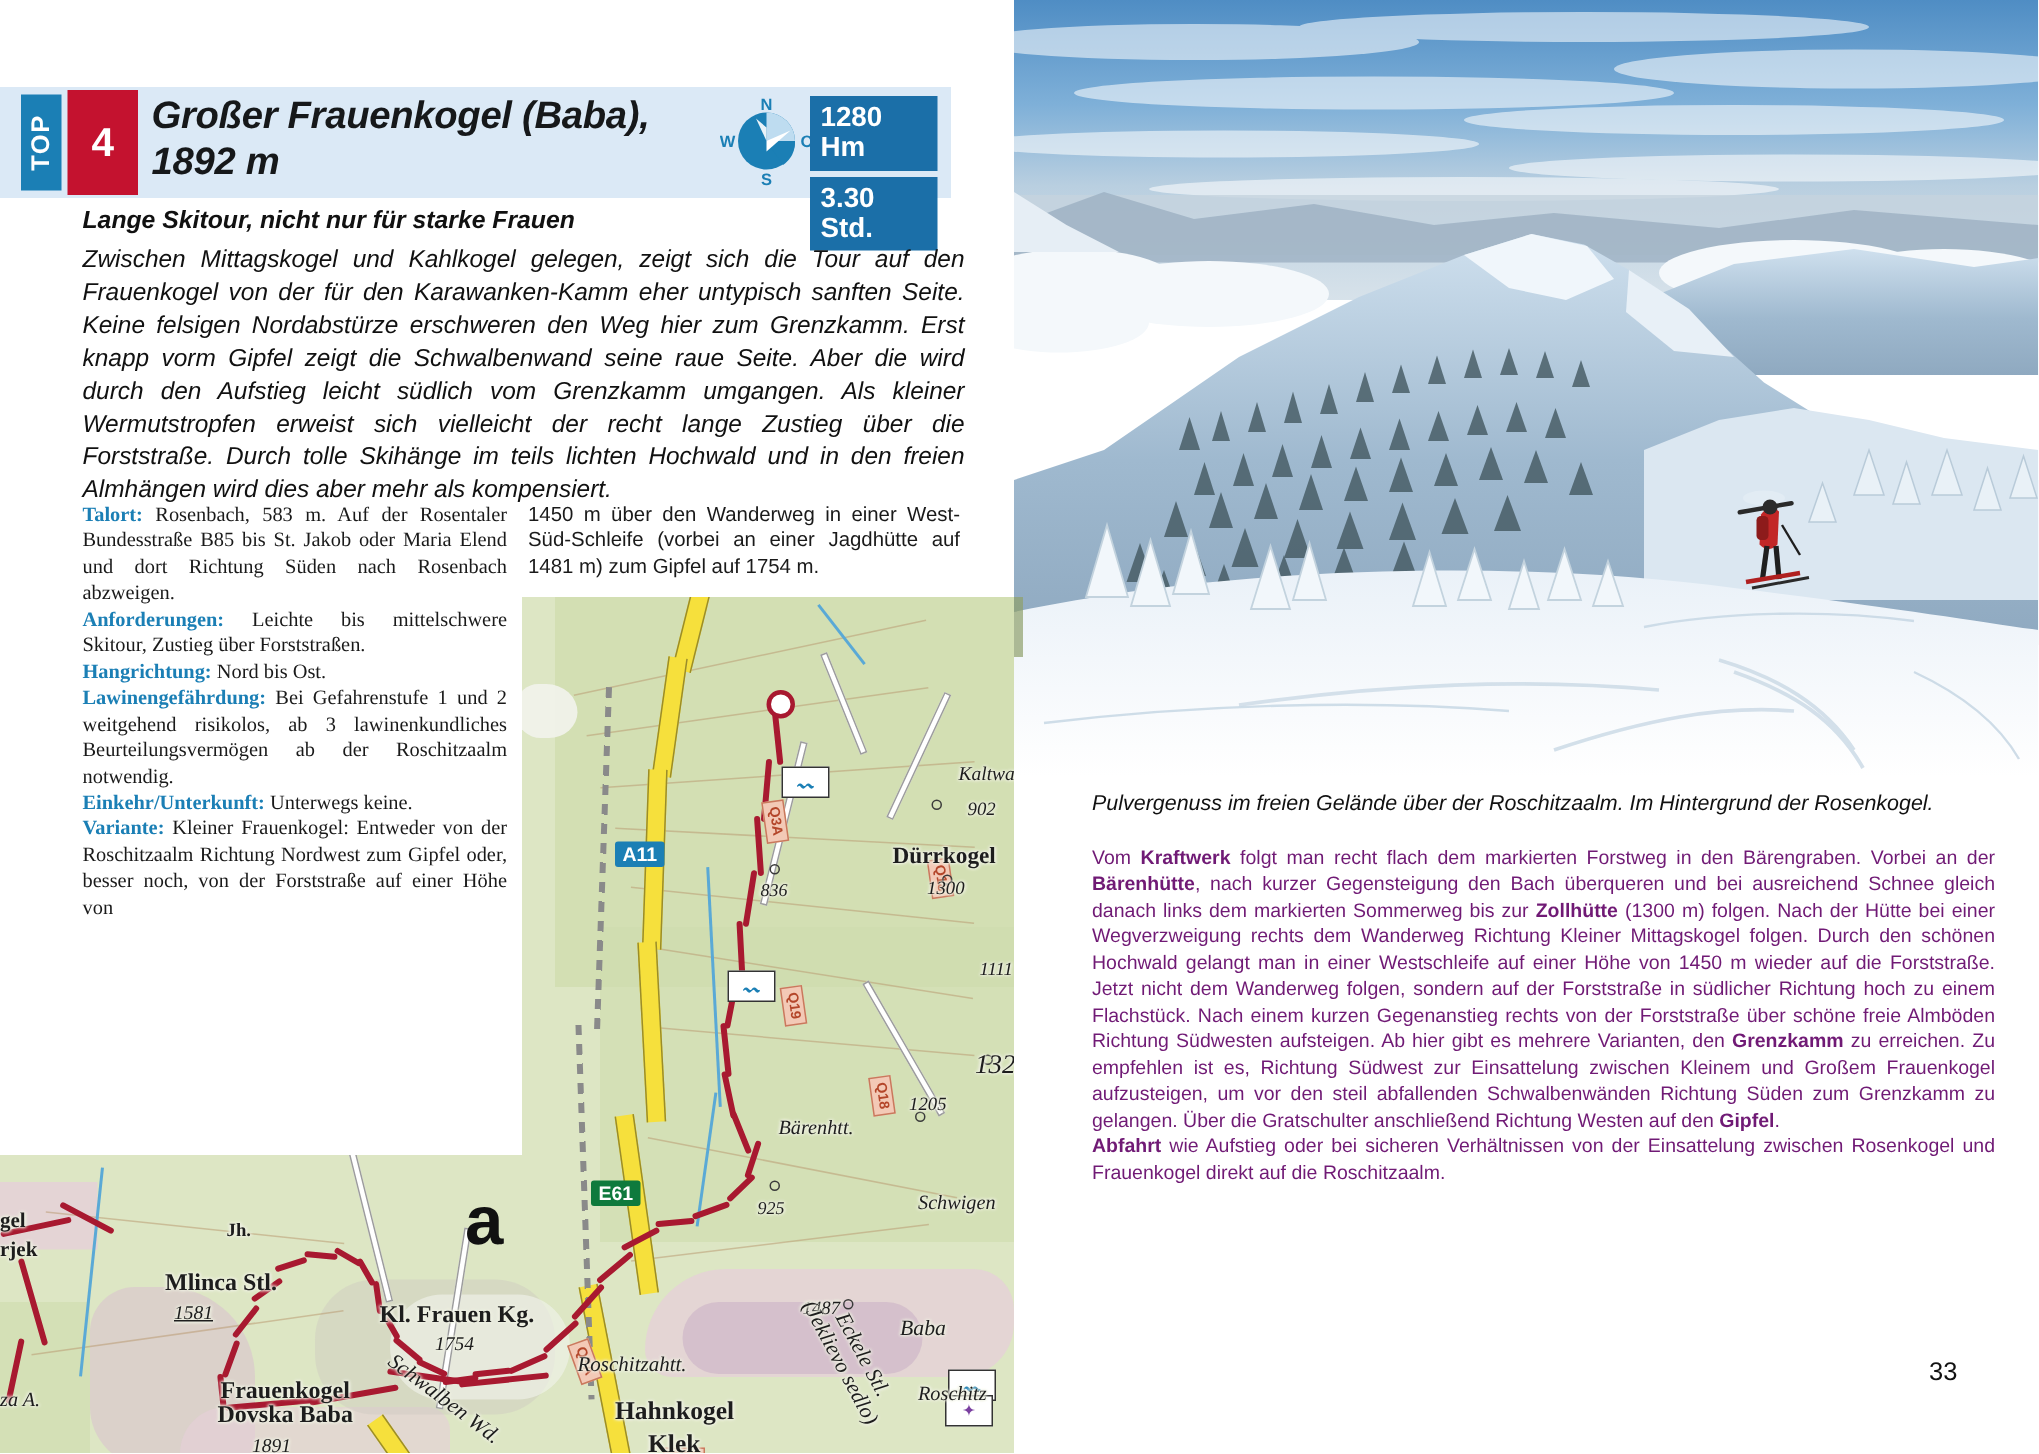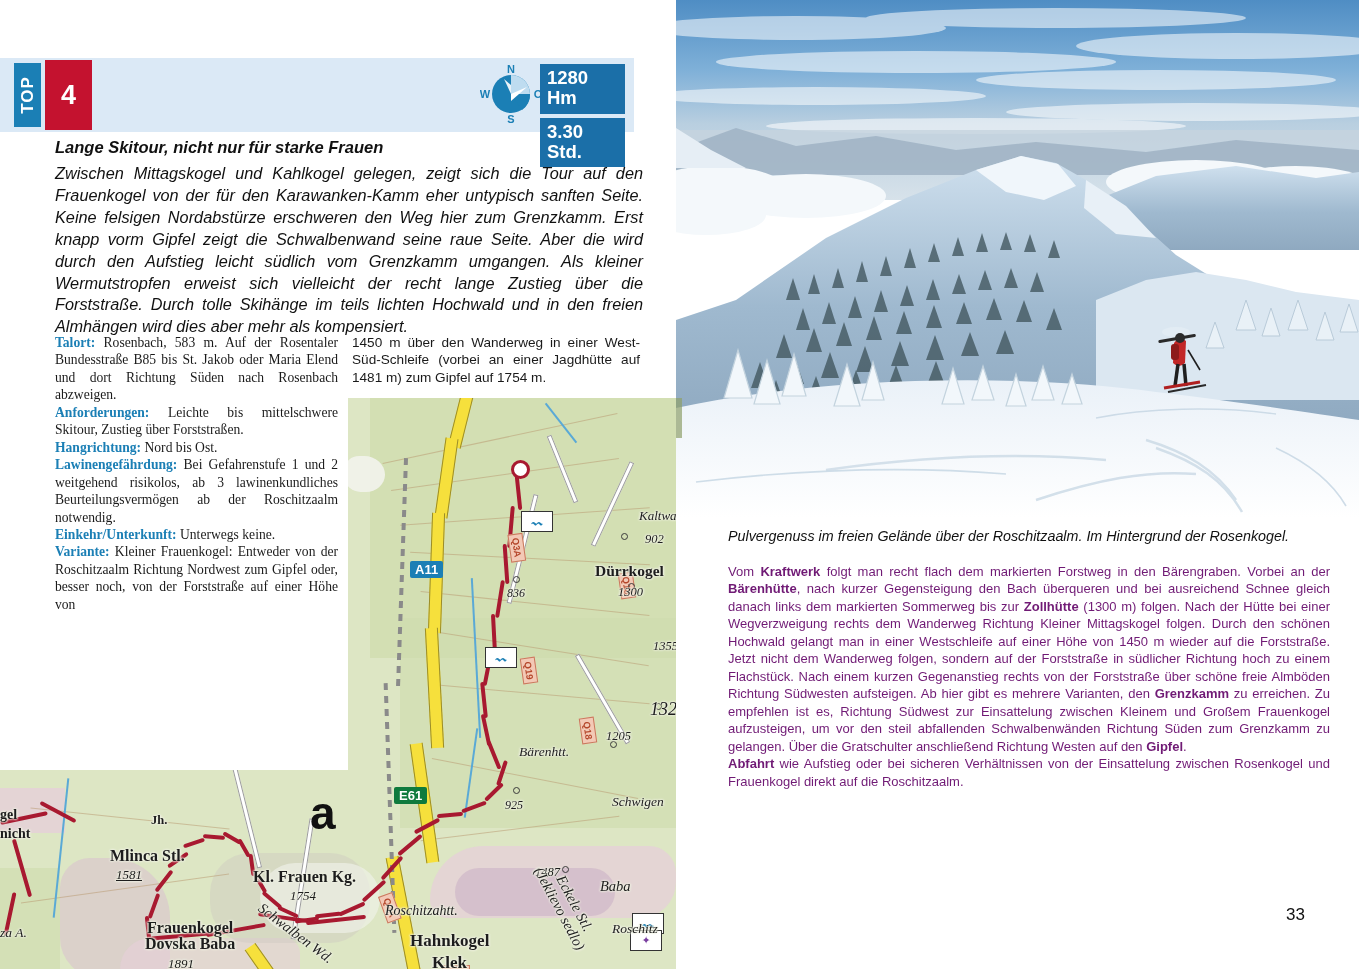--- a/index.html
+++ b/index.html
@@ -156,20 +156,21 @@
     <div class="header-band"></div>
 
     <div class="top-tab">
       <span>TOP</span>
     </div>
 
     <div class="num-box">
       <span>4</span>
     </div>
 
+    <div class="tour-title">Großer Frauenkogel (Baba), 1892 m</div>
 
     <div class="compass">
       <svg width="62" height="62" viewBox="0 0 62 62">
         <circle cx="31" cy="31" r="19" fill="#1b7fb5"></circle>
         <path d="M31 31 L31 12 A19 19 0 0 1 50 31 Z" fill="#bedcf0"></path>
         <path d="M31 31 L50 31 A19 19 0 0 1 42 47 Z" fill="#1b7fb5"></path>
         <path d="M31 31 L47 24 L31 38 Z" fill="#ffffff"></path>
         <path d="M31 31 L24 16 L31 22 Z" fill="#ffffff" opacity="0.9"></path>
         <text x="31" y="10" font-size="11" font-weight="bold" fill="#1b7fb5" text-anchor="middle" font-family="Liberation Sans, sans-serif">N</text>
         <text x="58" y="35" font-size="11" font-weight="bold" fill="#1b7fb5" text-anchor="middle" font-family="Liberation Sans, sans-serif">O</text>
@@ -346,40 +347,40 @@
         <div id="map-labels">
             <div class="map-label bold" style="left:198px;top:62px;font-size:12.5px;">Krw.</div>
             <div class="map-label bold" style="left:198px;top:75px;font-size:12.5px;">Bärental</div>
             <div class="map-label" style="left:12px;top:77px;font-size:11px;">Sperrt</div>
             <div class="map-label" style="left:92px;top:82px;font-size:12px;">647</div>
             <div class="map-label" style="left:639px;top:110px;font-size:13px;">Kaltwas</div>
             <div class="map-label" style="left:645px;top:134px;font-size:12.5px;">902</div>
             <div class="map-label bold" style="left:595px;top:164px;font-size:15.5px;">Dürrkogel</div>
             <div class="map-label" style="left:618px;top:187px;font-size:12.5px;">1300</div>
             <div class="map-label" style="left:507px;top:188px;font-size:12px;">836</div>
-            <div class="map-label" style="left:653px;top:241px;font-size:12.5px;">1355</div>
+            <div class="map-label" style="left:653px;top:241px;font-size:12.5px;">1111</div>
             <div class="map-label" style="left:650px;top:301px;font-size:18px;">1327</div>
             <div class="map-label" style="left:606px;top:331px;font-size:12.5px;">1205</div>
             <div class="map-label" style="left:519px;top:346px;font-size:13.5px;">Bärenhtt.</div>
             <div class="map-label" style="left:612px;top:396px;font-size:13.5px;">Schwigen</div>
             <div class="map-label" style="left:505px;top:400px;font-size:12px;">925</div>
             <div class="map-label" style="left:535px;top:467px;font-size:12.5px;">1487</div>
             <div class="map-label" style="left:385px;top:505px;font-size:14px;">Roschitzahtt.</div>
             <div class="map-label bold" style="left:410px;top:533px;font-size:17px;">Hahnkogel</div>
             <div class="map-label bold" style="left:432px;top:555px;font-size:17px;">Klek</div>
             <div class="map-label bold" style="left:151px;top:415px;font-size:12.5px;">Jh.</div>
             <div class="map-label bold" style="left:110px;top:449px;font-size:16px;">Mlinca Stl.</div>
             <div class="map-label" style="left:116px;top:469px;font-size:13px;text-decoration:underline;">1581</div>
             <div class="map-label bold" style="left:253px;top:470px;font-size:16px;">Kl. Frauen Kg.</div>
             <div class="map-label" style="left:290px;top:490px;font-size:13px;">1754</div>
             <div class="map-label bold" style="left:147px;top:521px;font-size:16px;">Frauenkogel</div>
             <div class="map-label bold" style="left:145px;top:537px;font-size:16px;">Dovska Baba</div>
             <div class="map-label" style="left:168px;top:558px;font-size:13px;">1891</div>
             <div class="map-label bold" style="left:0px;top:409px;font-size:14px;">gel</div>
-            <div class="map-label bold" style="left:0px;top:428px;font-size:14px;">nicht</div>
+            <div class="map-label bold" style="left:0px;top:428px;font-size:14px;">rjek</div>
             <div class="map-label" style="left:612px;top:523px;font-size:13.5px;">Roschitz</div>
             <div class="map-label" style="left:0px;top:527px;font-size:13.5px;">za A.</div>
             <div class="map-label" style="left:600px;top:480px;font-size:14.5px;">Baba</div>
             <div class="map-label" style="left:35px;top:130px;font-size:14px;transform:rotate(57deg);transform-origin:left center;">Ardeschitza Gr.</div>
             <div class="map-label" style="left:150px;top:205px;font-size:15px;transform:rotate(35deg);transform-origin:left center;">Altes Bärental</div>
             <div class="map-label" style="left:130px;top:250px;font-size:15px;transform:rotate(78deg);transform-origin:left center;">Bärengraben</div>
             <div class="map-label" style="left:110px;top:215px;font-size:8.5px;transform:rotate(86deg);transform-origin:left center;">Karawankentunnel 7996</div>
             <div class="map-label" style="left:215px;top:10px;font-size:13px;transform:rotate(-35deg);transform-origin:left center;">Ros</div>
             <div class="map-label" style="left:260px;top:500px;font-size:14.5px;transform:rotate(37deg);transform-origin:left center;">Schwalben Wd.</div>
             <div class="map-label" style="left:560px;top:470px;font-size:14.5px;transform:rotate(62deg);transform-origin:left center;">Eckele Stl.</div>

